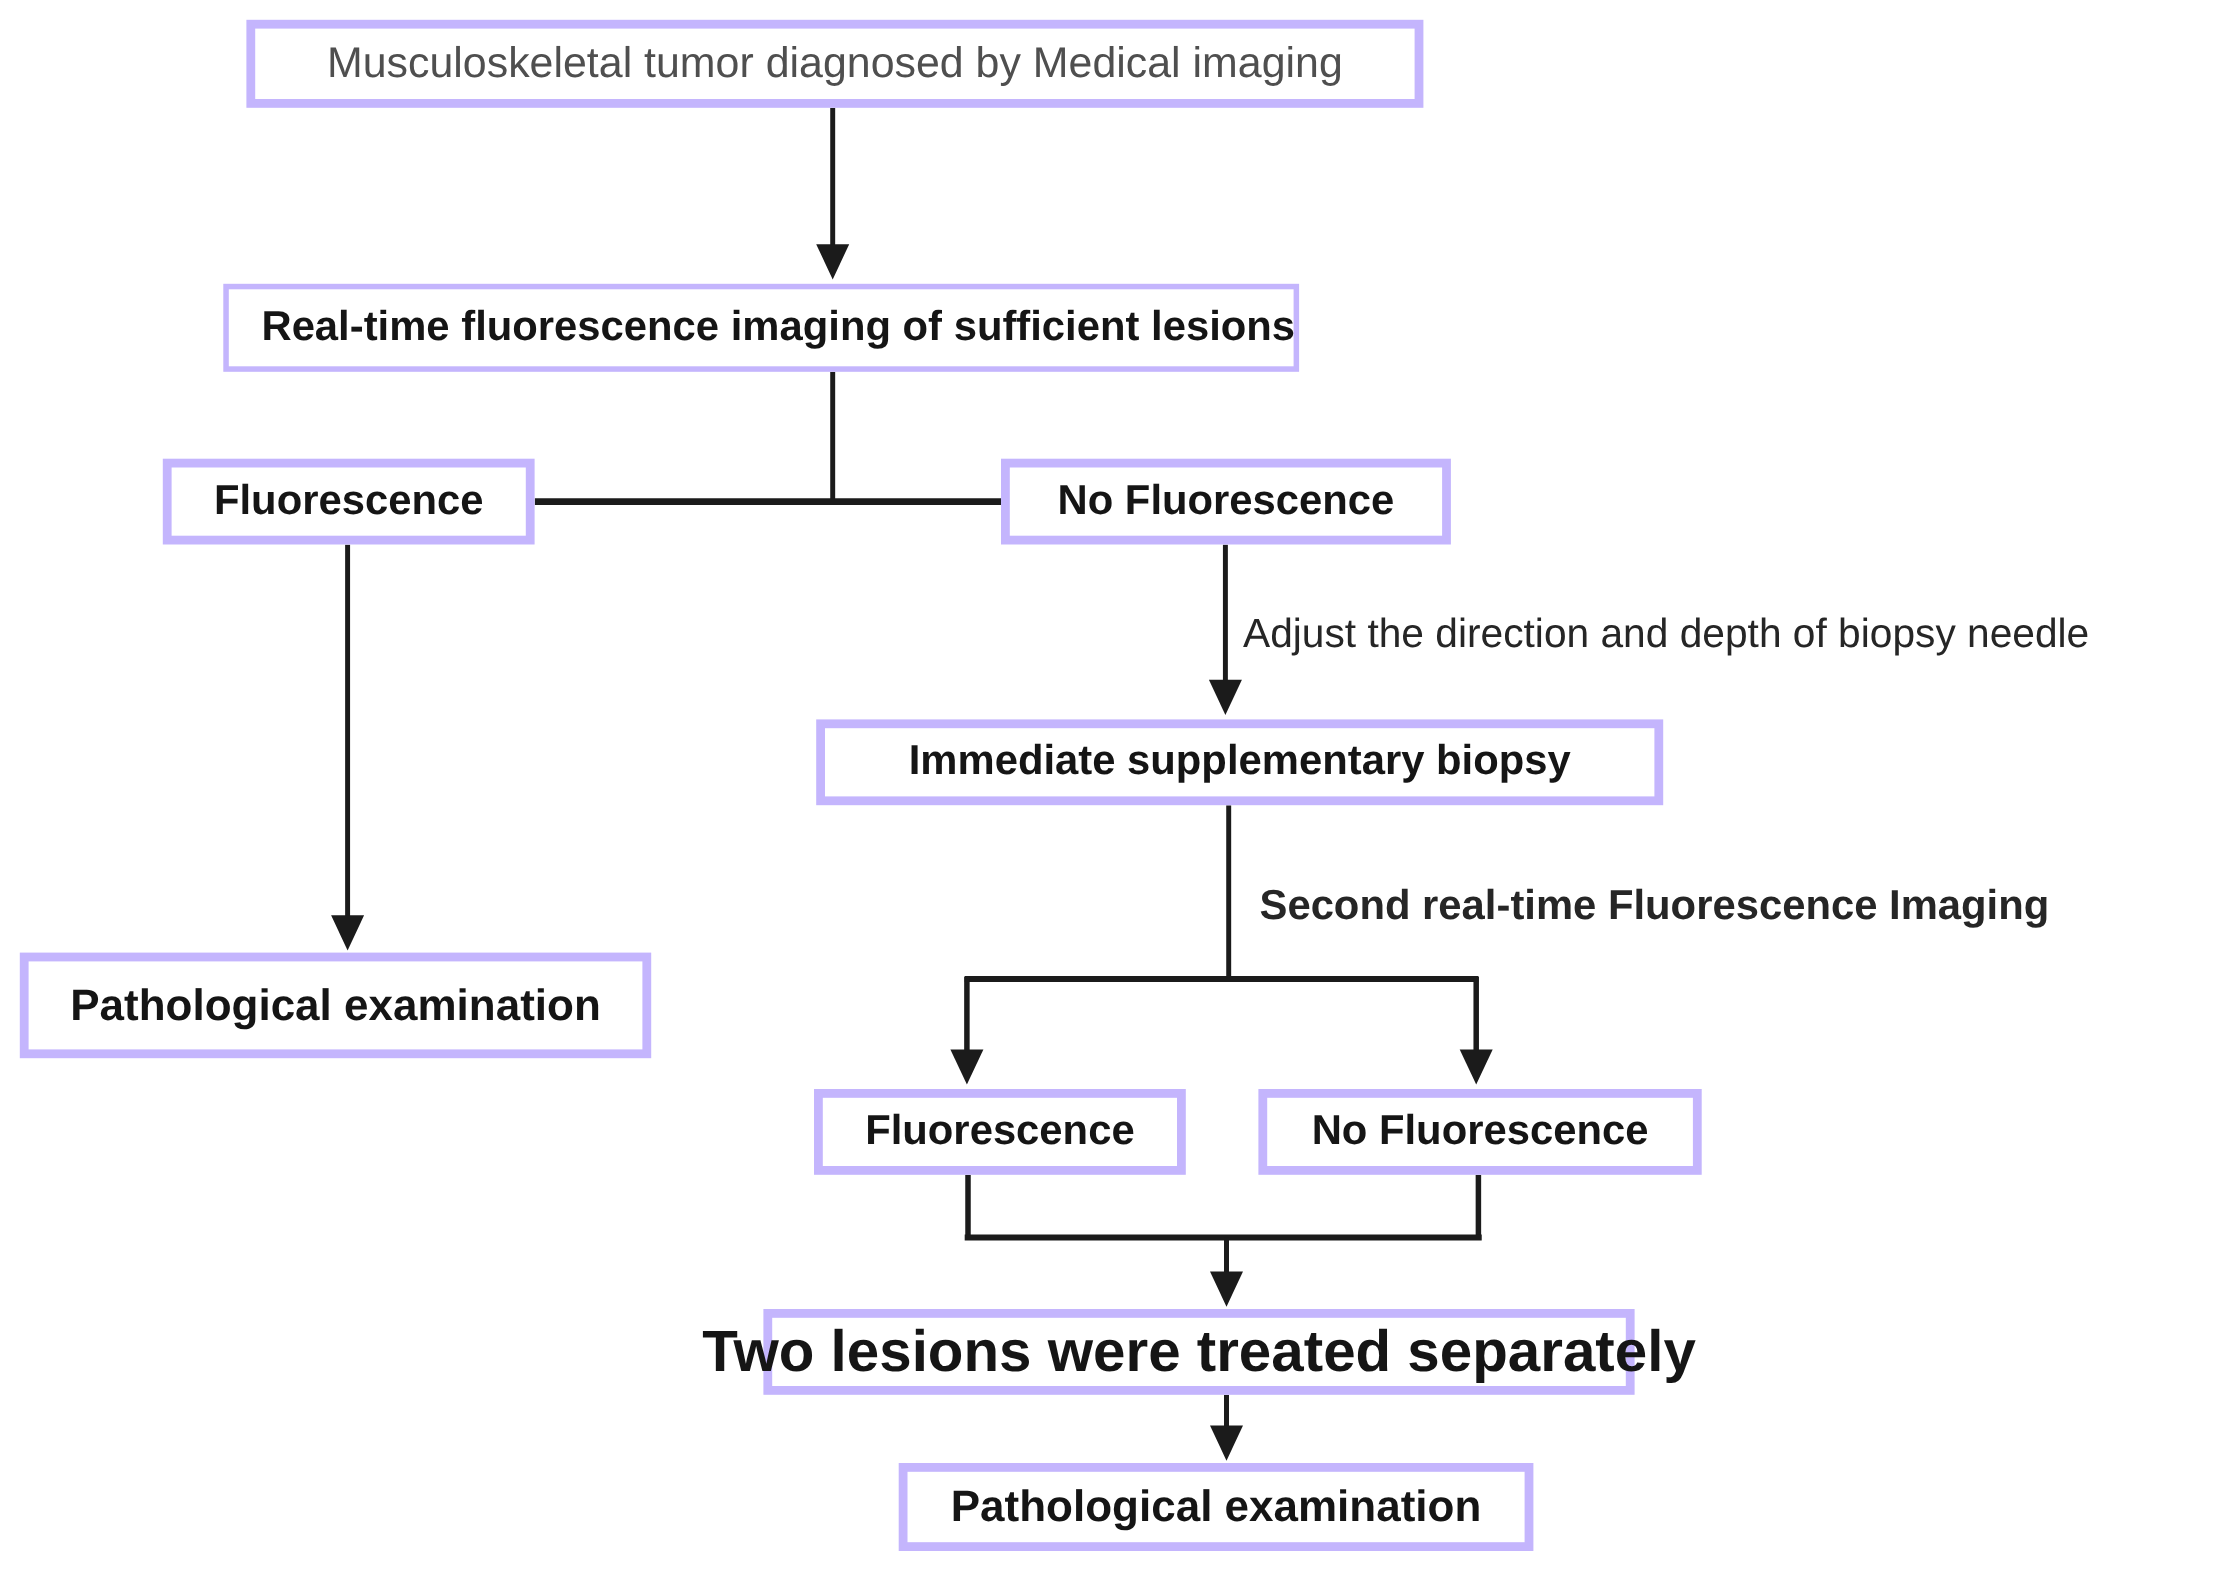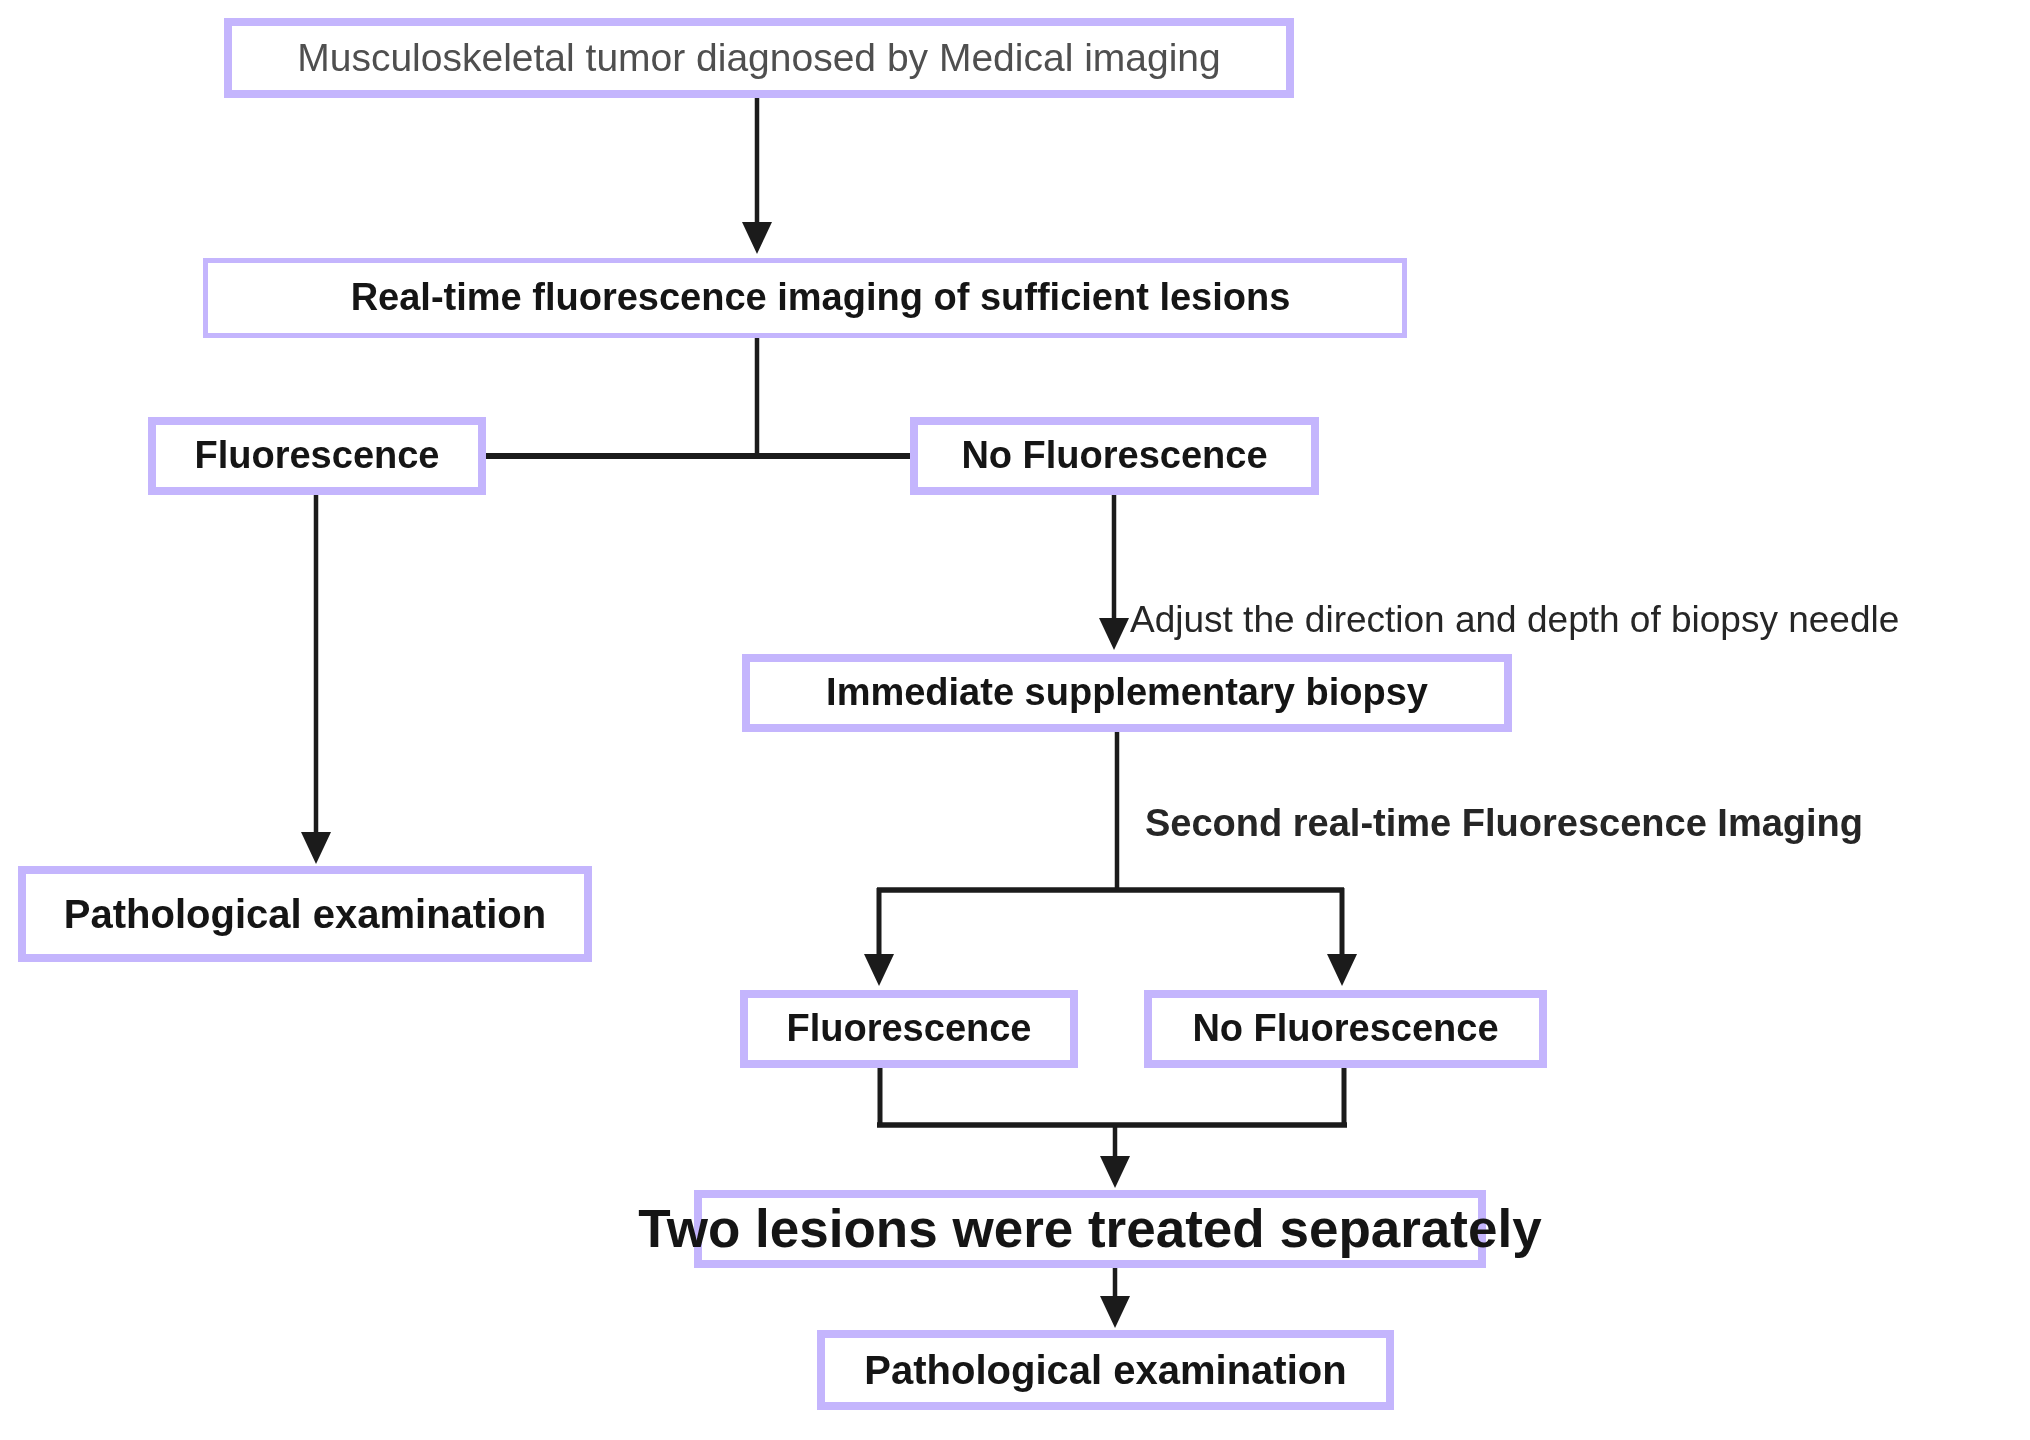--- a/index.html
+++ b/index.html
@@ -42,21 +42,21 @@
     color: #262626;
     font-size: 38px;
     line-height: 1.3;
     white-space: nowrap;
   }
   .edge-label.wrap {
     white-space: normal;
     text-align: center;
     font-size: 36px;
   }
-  .edge-label.tight { font-size: 37px; margin-top: 44px; }
+  .edge-label.tight { font-size: 37px; }
   .stroke { stroke: #1b1b1b; fill: none; }
   .arrowhead { fill: #1b1b1b; stroke: none; }
 </style>
 </head>
 <body>
 
 <div id="canvas">
 
   <svg id="connectors" viewBox="0 0 2030 1440">
 
@@ -98,21 +98,21 @@
     </g>
 
     <g>
       <line class="stroke" x1="1115" y1="1268" x2="1115" y2="1310" stroke-width="4.5"></line>
       <polygon class="arrowhead" points="1115,1328 1100,1296 1130,1296"></polygon>
     </g>
   </svg>
 
   <div class="node start" style="left:224px; top:18px; width:1070px; height:80px;">Musculoskeletal tumor diagnosed by Medical imaging</div>
 
-  <div class="node heavy" style="left:203px; top:258px; width:1204px; height:80px;padding-left:31px;">Real-time fluorescence imaging of sufficient lesions</div>
+  <div class="node heavy" style="left:203px; top:258px; width:978px; height:80px;padding-left:31px;">Real-time fluorescence imaging of sufficient lesions</div>
 
   <div class="node" style="left:148px; top:417px; width:338px; height:78px;">Fluorescence</div>
 
   <div class="node" style="left:910px; top:417px; width:409px; height:78px;">No Fluorescence</div>
 
   <div class="node" style="left:18px; top:866px; width:574px; height:96px; font-size:40px;">Pathological examination</div>
 
   <div class="node" style="left:742px; top:654px; width:770px; height:78px;">Immediate supplementary biopsy</div>
 
   <div class="node" style="left:740px; top:990px; width:338px; height:78px;">Fluorescence</div>

